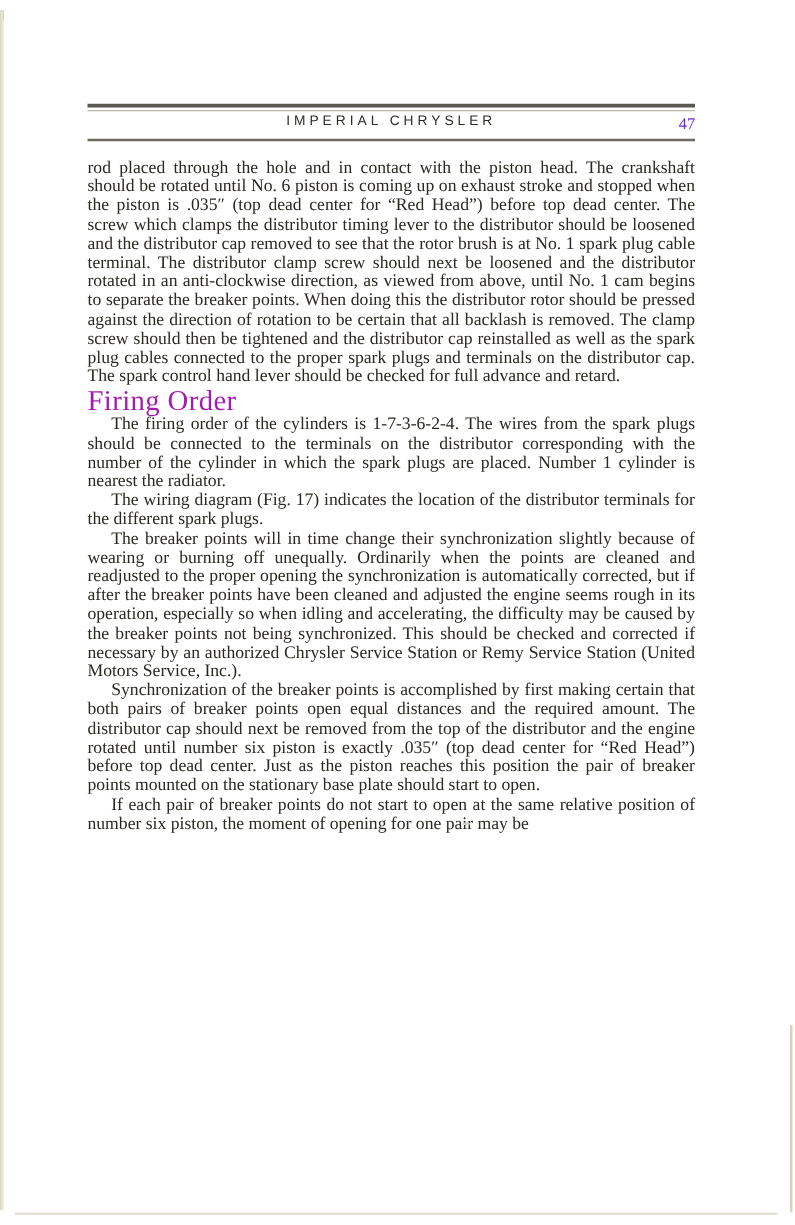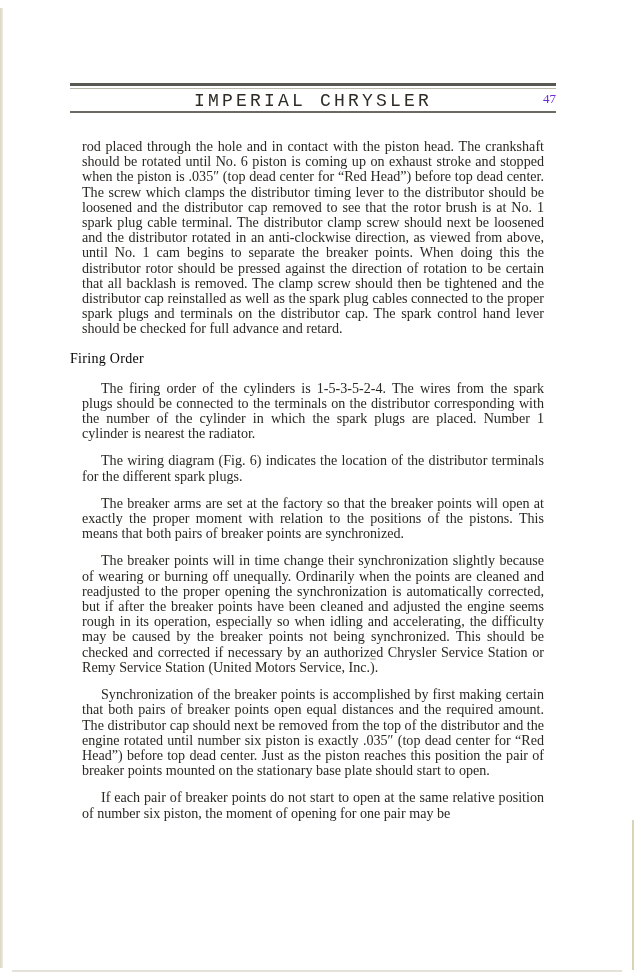--- a/index.html
+++ b/index.html
@@ -32,43 +32,43 @@
     position: absolute; top: 83px; left: 0; width: 486px; height: 3px; background: #5a5852;
   }
   .rule-thin {
     position: absolute; top: 88px; left: 0; width: 486px; height: 1px; background: #b9b7a8;
   }
   .running-head {
     position: absolute; top: 91px; left: 0; width: 486px; height: 18px;
   }
   .running-title {
     position: absolute; left: 0; right: 0; top: 0; text-align: center;
-    font-family: Liberation Mono, monospace;
-    font-size: 18px; letter-spacing: 3.2px; color: #2e2c27;
+    font-family: Liberation Sans, sans-serif;
+    font-size: 11px; letter-spacing: 3.2px; color: #2e2c27;
   }
   .page-number {
     position: absolute; right: 0; top: 0;
     font-family: "Liberation Serif", serif;
     font-size: 13px; color: #6d28d9;
   }
   .rule-under {
     position: absolute; top: 111px; left: 0; width: 486px; height: 1.5px; background: #6c6a62;
   }
   .body {
     position: absolute; top: 127px; left: 0; width: 486px;
     font-family: "Liberation Serif", serif;
     font-size: 14.1px; line-height: 15.2px;
     text-align: justify;
   }
-  .body p { margin: 12px; text-indent: 0; }
+  .body p { margin: 0; text-indent: 0; }
   .body p.ind { text-indent: 19px; }
   .body h2 {
     margin: 2px 0 1px 0; font-weight: normal;
     font-family: "Liberation Serif", serif;
-    font-size: 14px; line-height: 20px; color: #000000;
+    font-size: 23px; line-height: 20px; color: #a21caf;
     letter-spacing: 0.3px;
   }
   .smudge {
     position: absolute; left: 300px; top: 658px; width: 6px; height: 2px; background: #cfcdc4; border-radius: 2px;
   }
 </style>
 </head>
 <body>
 
 <div class="left-edge-top"></div>
@@ -82,23 +82,22 @@
   <div class="running-head">
     <span class="running-title">IMPERIAL CHRYSLER</span>
     <span class="page-number">47</span>
   </div>
   <div class="rule-under"></div>
 
   <div class="body">
     <p>rod placed through the hole and in contact with the piston head. The crankshaft should be rotated until No. 6 piston is coming up on exhaust stroke and stopped when the piston is .035″ (top dead center for “Red Head”) before top dead center. The screw which clamps the distributor timing lever to the distributor should be loosened and the distributor cap removed to see that the rotor brush is at No. 1 spark plug cable terminal. The distributor clamp screw should next be loosened and the distributor rotated in an anti-clockwise direction, as viewed from above, until No. 1 cam begins to separate the breaker points. When doing this the distributor rotor should be pressed against the direction of rotation to be certain that all backlash is removed. The clamp screw should then be tightened and the distributor cap reinstalled as well as the spark plug cables connected to the proper spark plugs and terminals on the distributor cap. The spark control hand lever should be checked for full advance and retard.</p>
 
     <h2>Firing Order</h2>
-    <p class="ind">The firing order of the cylinders is 1-5-3-5-2-4. The wires from the spark plugs should be connected to the terminals on the distributor corresponding with the number of the cylinder in which the spark plugs are placed. Number 1 cylinder is nearest the radiator.</p>
-    <p class="ind">The wiring diagram (Fig. 6) indicates the location of the distributor terminals for the different spark plugs.</p>
+    <p class="ind">The firing order of the cylinders is 1-7-3-6-2-4. The wires from the spark plugs should be connected to the terminals on the distributor corresponding with the number of the cylinder in which the spark plugs are placed. Number 1 cylinder is nearest the radiator.</p>
+    <p class="ind">The wiring diagram (Fig. 17) indicates the location of the distributor terminals for the different spark plugs.</p>
 
-    <p class="ind">The breaker arms are set at the factory so that the breaker points will open at exactly the proper moment with relation to the positions of the pistons. This means that both pairs of breaker points are synchronized.</p>
     <p class="ind">The breaker points will in time change their synchronization slightly because of wearing or burning off unequally. Ordinarily when the points are cleaned and readjusted to the proper opening the synchronization is automatically corrected, but if after the breaker points have been cleaned and adjusted the engine seems rough in its operation, especially so when idling and accelerating, the difficulty may be caused by the breaker points not being synchronized. This should be checked and corrected if necessary by an authorized Chrysler Service Station or Remy Service Station (United Motors Service, Inc.).</p>
 
     <p class="ind">Synchronization of the breaker points is accomplished by first making certain that both pairs of breaker points open equal distances and the required amount. The distributor cap should next be removed from the top of the distributor and the engine rotated until number six piston is exactly .035″ (top dead center for “Red Head”) before top dead center. Just as the piston reaches this position the pair of breaker points mounted on the stationary base plate should start to open.</p>
     <p class="ind">If each pair of breaker points do not start to open at the same relative position of number six piston, the moment of opening for one pair may be</p>
   </div>
   <div class="smudge"></div>
 </div>
 
 </body></html>

